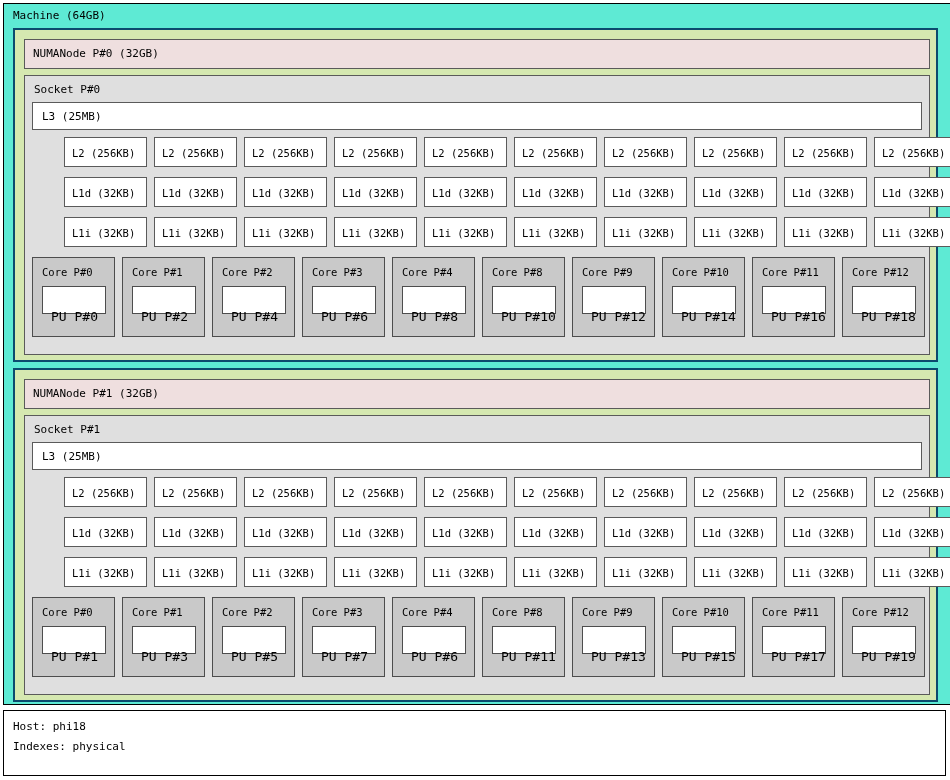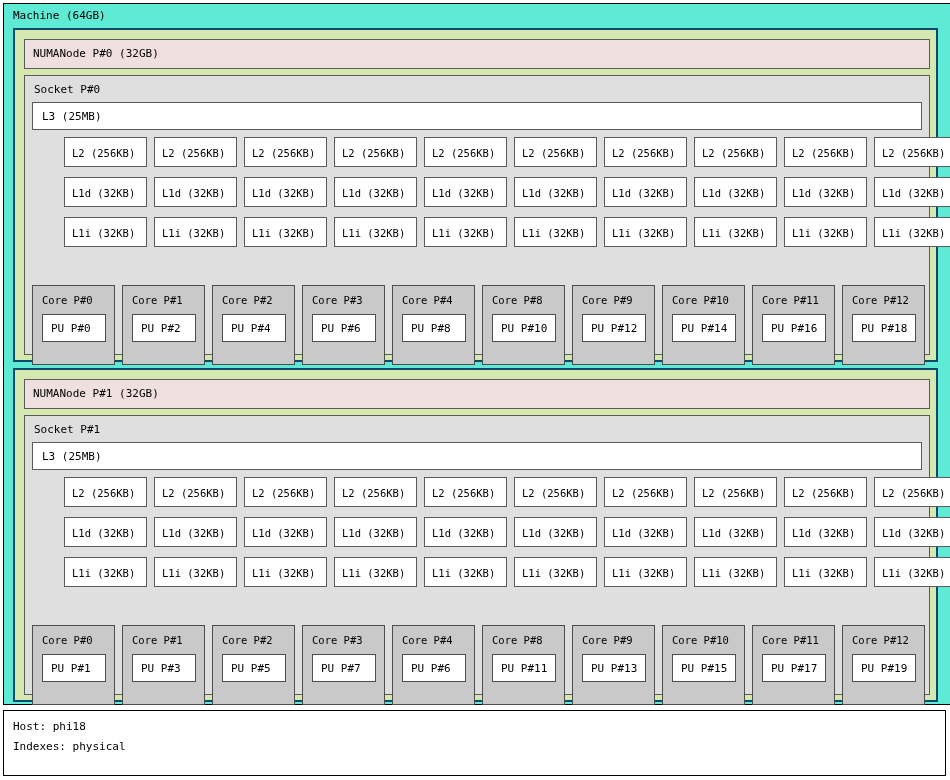--- a/index.html
+++ b/index.html
@@ -128,21 +128,20 @@
 
   
   .core-cell {
     position: absolute;
     top: 181px;
     width: 83px;
     height: 80px;
     background: #c9c9c9;
     border: 1px solid #4d4d4d;
     box-sizing: border-box;
-    margin-top: 28px;
   }
   .core-label {
     position: absolute;
     left: 9px;
     top: 8px;
     white-space: nowrap;
     line-height: 12px;
     font-size: 10.5px;
   }
   .pu-box {
@@ -151,24 +150,24 @@
     top: 28px;
     width: 64px;
     height: 28px;
     background: #ffffff;
     border: 1px solid #4d4d4d;
     box-sizing: border-box;
   }
   .pu-label {
     position: absolute;
     left: 8px;
-    top: 8px;
-    white-space: nowrap;
-    line-height: 12px;
-    font-size: 11px;
+    top: 24px;
+    white-space: nowrap;
+    line-height: 12px;
+    font-size: 13px;
   }
 
   
   .footer {
     position: absolute;
     left: 3px;
     top: 710px;
     width: 943px;
     height: 66px;
     border: 1px solid #000000;

